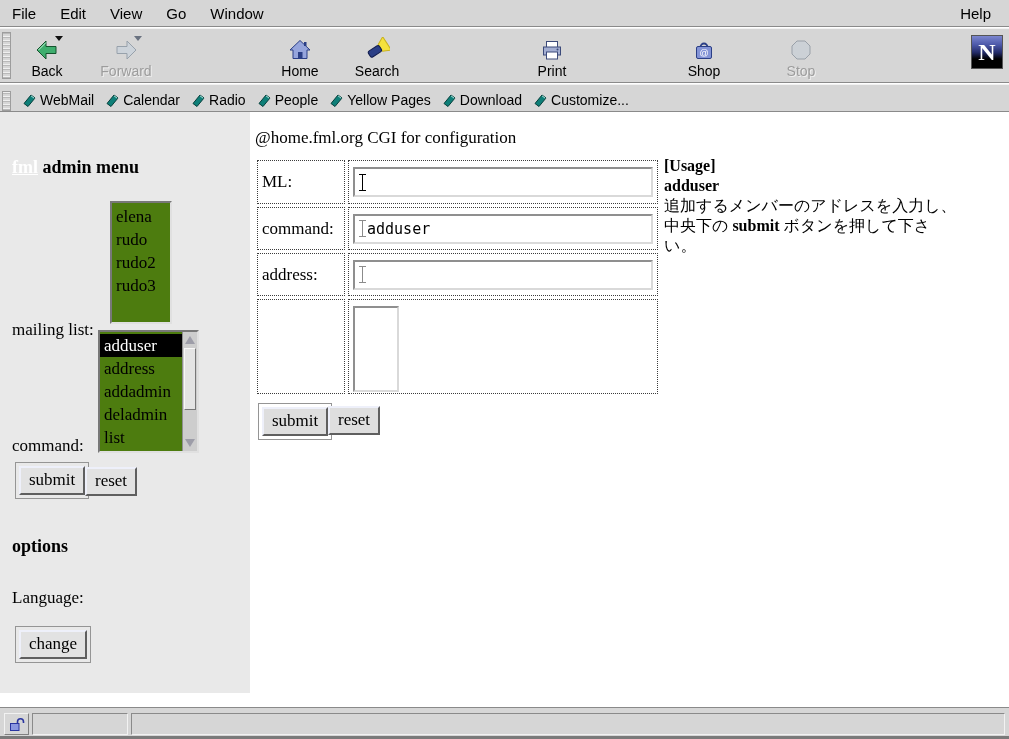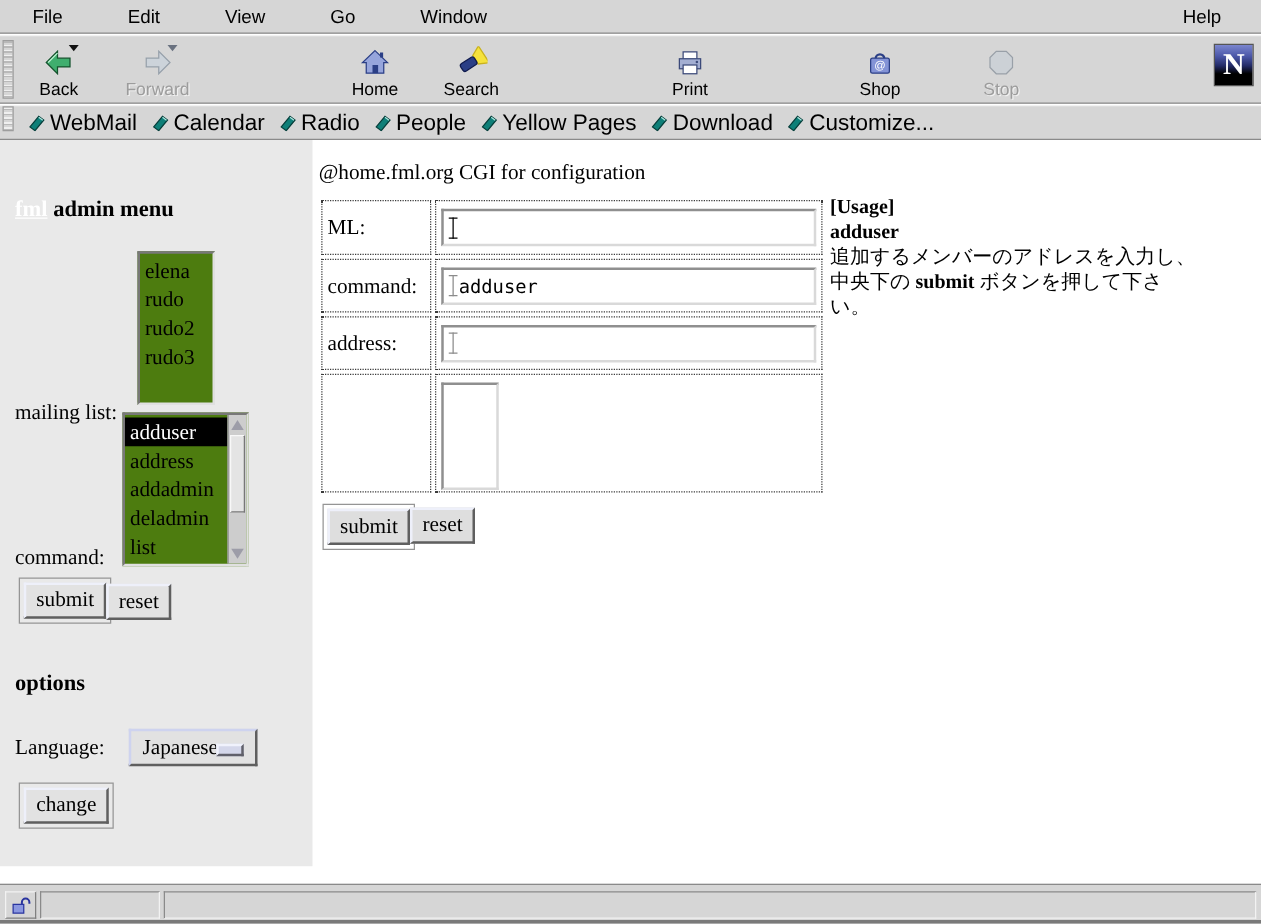--- a/index.html
+++ b/index.html
@@ -4,42 +4,42 @@
 <style>
   * { margin:0; padding:0; box-sizing:border-box; }
   html,body { width:1009px; height:739px; }
   body { font-family:"Liberation Sans", sans-serif; background:#fff; overflow:hidden; }
   #app { position:relative; width:1009px; height:739px; background:#fff; }
 
   
   .bar { position:absolute; left:0; width:1009px; background:#d6d6d6; }
   #menubar { top:0; height:27px; border-bottom:1px solid #8a8a8a;
              display:flex; align-items:center; font-size:15px; color:#000; }
-  #menubar .mitem { padding:4px 26px; cursor:default; }
+  #menubar .mitem { padding:4px 12px; cursor:default; }
   #menubar .help { margin-left:auto; margin-right:6px; }
 
   #toolbar { top:28px; height:55px; border-top:1px solid #f2f2f2; border-bottom:1px solid #8a8a8a; }
   .grip { position:absolute; left:2px; top:3px; width:9px; background:
           repeating-linear-gradient(0deg,#b9b9b9 0 1px,#efefef 1px 2px,#d6d6d6 2px 4px);
           border:1px solid #9d9d9d; }
   #toolbar .grip { height:47px; }
   .tbtn { position:absolute; top:3px; width:66px; height:49px; display:flex; flex-direction:column;
           align-items:center; justify-content:flex-end; padding-bottom:2px; cursor:default; }
   .tbtn .ticon { position:relative; width:26px; height:26px; display:flex; align-items:center; justify-content:center; }
   .tbtn .tlabel { font-size:14px; color:#000; line-height:16px; }
   .tbtn.disabled .tlabel { color:#9c9c9c; text-shadow:1px 1px 0 #f0f0f0; }
   .tearoff { position:absolute; top:-1px; right:-3px; width:0; height:0;
              border-left:4px solid transparent; border-right:4px solid transparent; border-top:5px solid #111; }
   #nlogo { position:absolute; right:6px; top:6px; width:32px; height:34px; background:#000; border:1px solid #555;
            display:flex; align-items:center; justify-content:center;
            background:linear-gradient(180deg,#7b86cf 0%,#4b57a8 28%,#222a66 52%,#000 72%);
            color:#fff; font-family:"Liberation Serif",serif; font-size:24px; font-weight:bold; }
 
   #bookmarkbar { top:84px; height:28px; border-top:1px solid #f2f2f2; border-bottom:1px solid #8a8a8a;
-                 display:flex; align-items:flex-start; font-size:18px; }
+                 display:flex; align-items:flex-end; font-size:14px; }
   #bookmarkbar .grip { position:static; margin:0 6px 0 2px; height:20px; }
   .bmitem { display:flex; align-items:center; gap:4px; padding:3px 6px; cursor:default; }
 
   
   #content { position:absolute; left:0; top:112px; width:1009px; height:595px; background:#fff;
              font-family:"Liberation Serif","DejaVu Serif",serif; color:#000; }
   #sidebar { position:absolute; left:0; top:0; width:250px; height:581px; background:#e9e9e9; }
 
   .abs { position:absolute; }
   #sb-heading { left:12px; top:45px; font-size:18px; font-weight:bold; }
@@ -298,24 +298,20 @@
       <div class="abs" id="cmd-label">command:</div>
 
       <span class="abs ring" id="sb-submit-ring">
         <button class="btn">submit</button>
       </span>
       <button class="abs btn" id="sb-reset">reset</button>
 
       <div class="abs" id="sb-options">options</div>
 
       <div class="abs" id="sb-lang-label">Language:</div>
-      <div class="abs" id="sb-dropdown">
-        <span>Japanese</span>
-        <span class="ind"></span>
-      </div>
 
       <span class="abs ring" id="sb-change-ring">
         <button class="btn">change</button>
       </span>
     </div>
 
     <div class="abs" id="page-title">@home.fml.org CGI for configuration</div>
 
     <div id="cfg-table">
       <div class="cell lbl">ML:</div>

